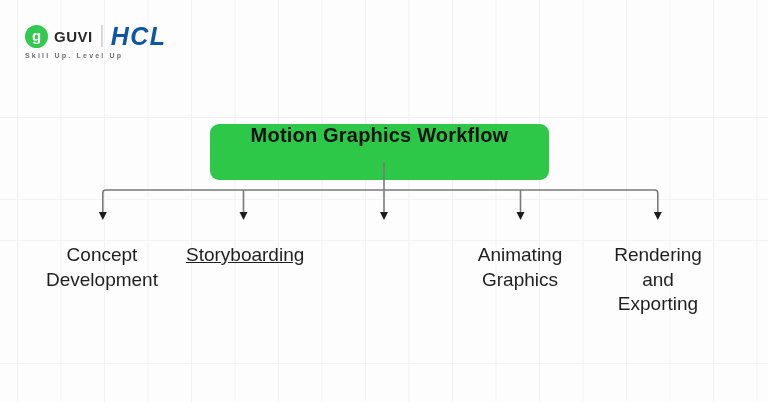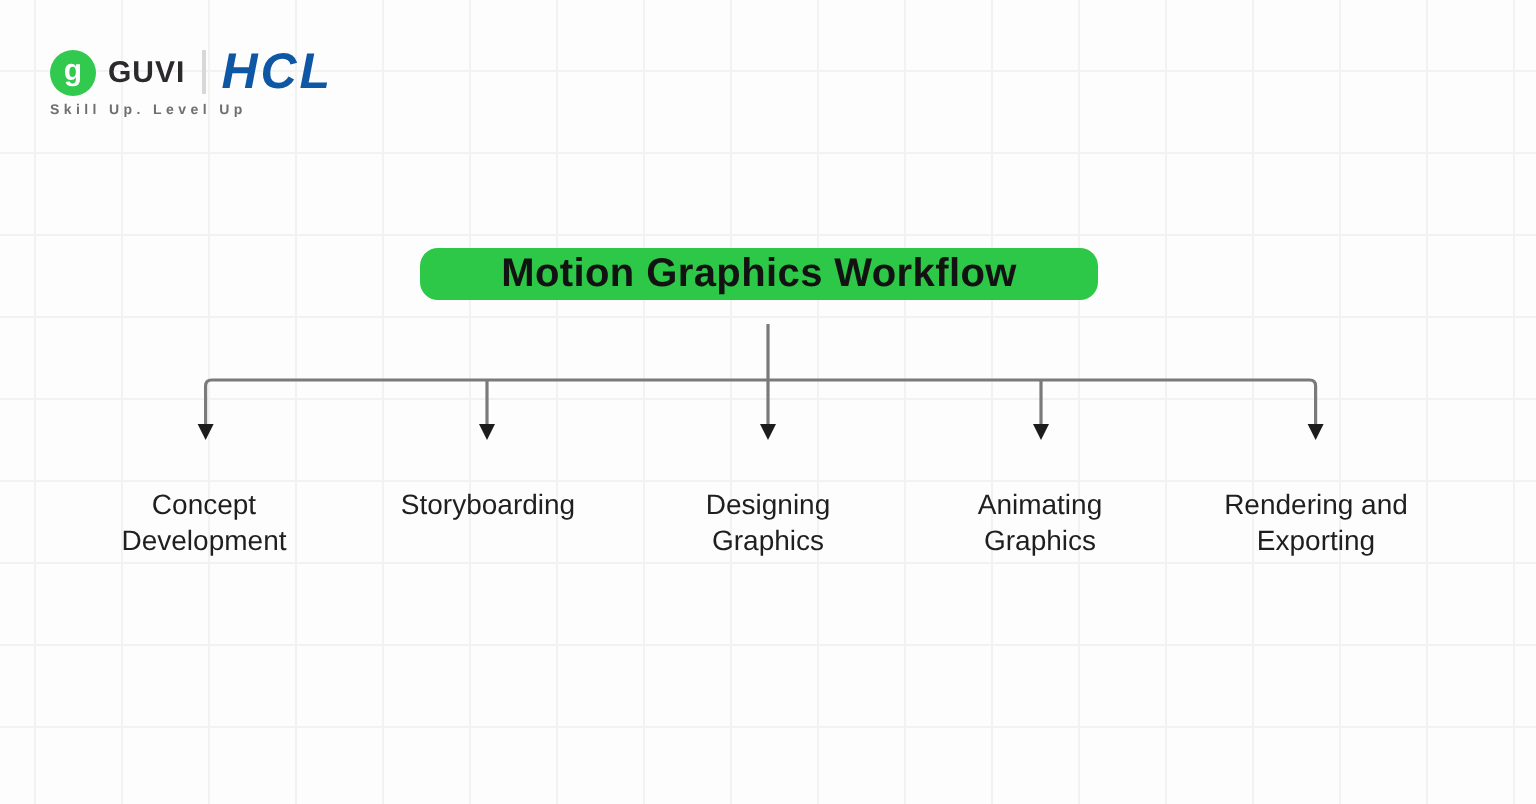--- a/index.html
+++ b/index.html
@@ -71,25 +71,25 @@
     color: #6f6f6f;
     white-space: nowrap;
   }
 
   
   .title-box {
     position: absolute;
     left: 210px;
     top: 124px;
     width: 339px;
-    height: 26px;
+    height: 56px;
     border-radius: 9px;
     background: var(--accent-green, #2dc847);
     display: flex;
-    align-items: center;
+    align-items: flex-start;
     justify-content: center;
   }
   .title-box span {
     font-size: 20px;
     font-weight: 700;
     letter-spacing: 0.2px;
     color: #121212;
     white-space: nowrap;
   }
 
@@ -111,27 +111,27 @@
     fill: var(--arrow-dark, #1c1c1c);
     stroke: none;
   }
 
   
   .node {
     position: absolute;
     top: 243px;
     width: 116px;
     text-align: center;
-    font-size: 14px;
+    font-size: 19px;
     line-height: 1.3;
     font-weight: 400;
     color: var(--label-dark, #1f1f1f);
   }
   .node-0 { left: 44px; }
-  .node-1 { left: 186px; }
+  .node-1 { left: 186px; text-decoration: underline; }
   .node-2 { left: 326px; }
   .node-3 { left: 462px; }
   .node-4 { left: 600px; }
 </style>
 </head>
 <body>
 
 <div class="canvas">
 
   <header class="brand-header">
@@ -166,23 +166,20 @@
     <polygon points="516.5,212 524.5,212 520.5,220"></polygon>
     <polygon points="653.8,212 661.8,212 657.8,220"></polygon>
   </svg>
 
   <div class="node node-0">
     <span>Concept Development</span>
   </div>
   <div class="node node-1">
     <span>Storyboarding</span>
   </div>
-  <div class="node node-2">
-    <span>Designing Graphics</span>
-  </div>
   <div class="node node-3">
     <span>Animating Graphics</span>
   </div>
   <div class="node node-4">
     <span>Rendering and Exporting</span>
   </div>
 
 </div>
 
 </body></html>

